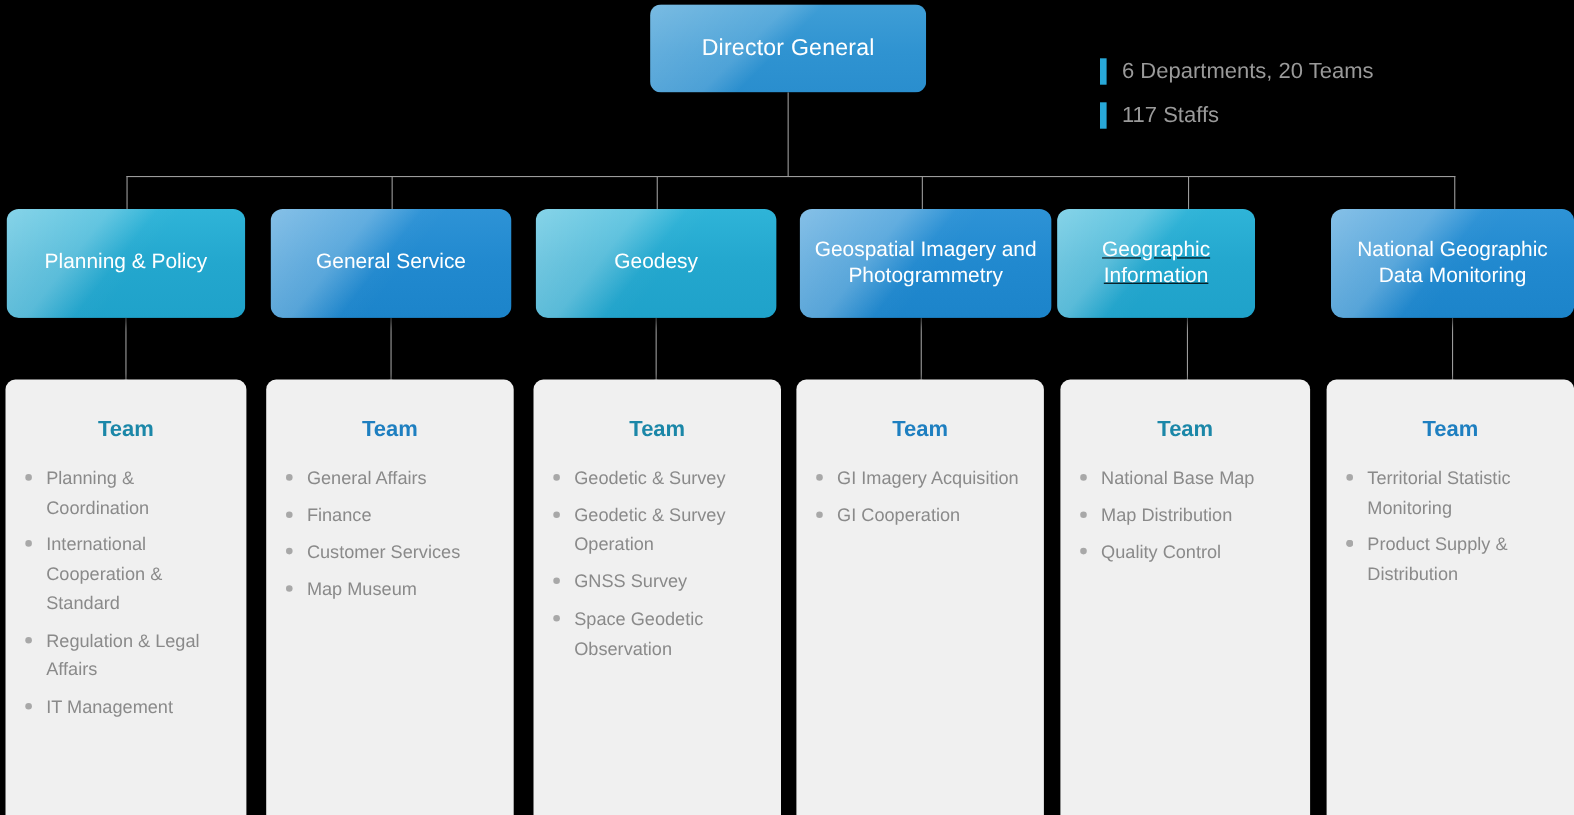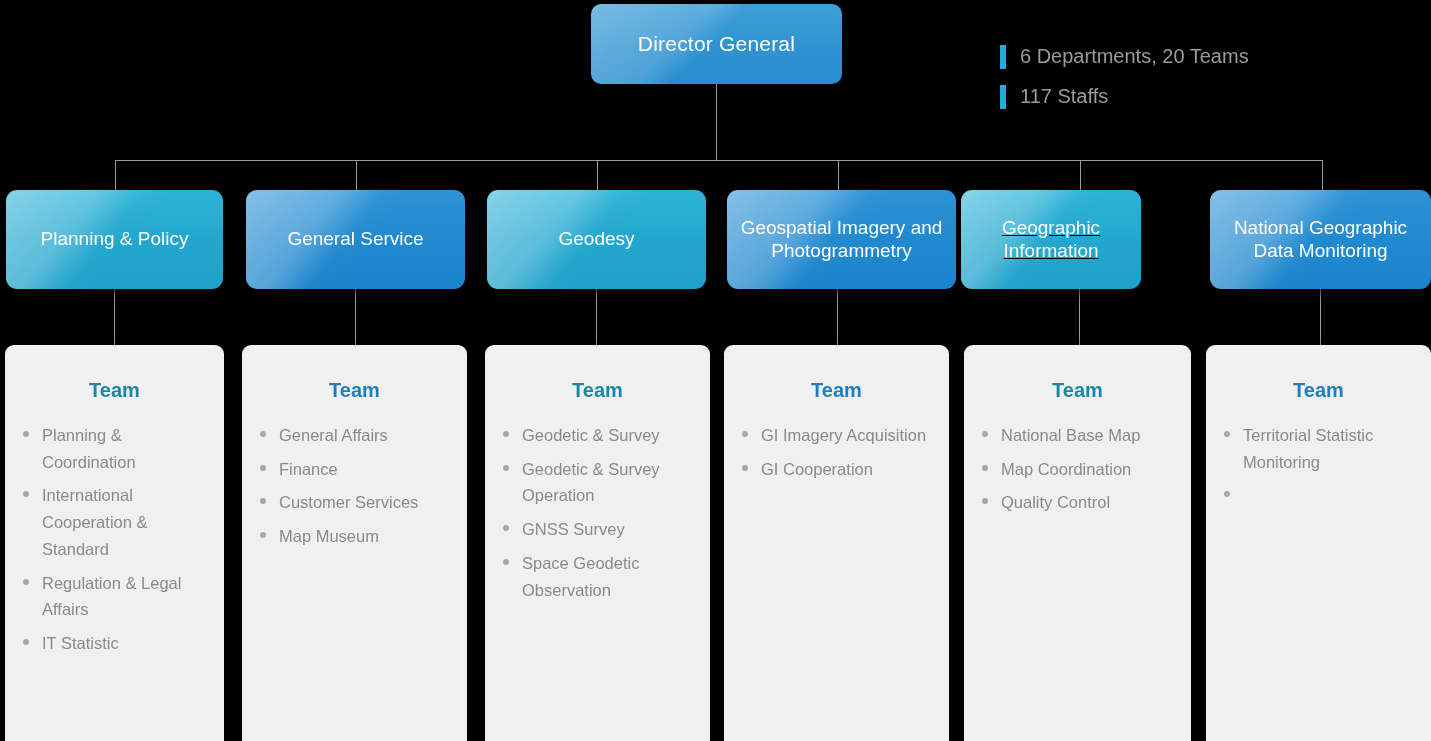--- a/index.html
+++ b/index.html
@@ -46,21 +46,21 @@
 
   
   .legend {
     position: absolute;
     left: 1000px;
     top: 45px;
     width: 330px;
   }
   .legend-row {
     display: flex;
-    align-items: flex-start;
+    align-items: center;
     height: 40px;
   }
   .legend-bar {
     width: 6px;
     height: 24px;
     background: #28A8D8;
     margin-right: 14px;
     flex: 0 0 auto;
   }
   .legend-text {
@@ -216,21 +216,21 @@
   <div class="card-dot" style="left:831px; top:345px;"></div>
   <div class="card-dot" style="left:1073px; top:345px;"></div>
   <div class="card-dot" style="left:1314px; top:345px;"></div>
 
   <div class="team-card" style="left:5px; width:219px;">
     <div class="team-heading teal">Team</div>
     <ul class="team-list">
       <li class="team-item"><span class="bullet"></span><span>Planning &amp; Coordination</span></li>
       <li class="team-item"><span class="bullet"></span><span>International Cooperation &amp; Standard</span></li>
       <li class="team-item"><span class="bullet"></span><span>Regulation &amp; Legal Affairs</span></li>
-      <li class="team-item"><span class="bullet"></span><span>IT Statistic</span></li>
+      <li class="team-item"><span class="bullet"></span><span>IT Management</span></li>
     </ul>
   </div>
 
   <div class="team-card" style="left:242px; width:225px;">
     <div class="team-heading blue">Team</div>
     <ul class="team-list">
       <li class="team-item"><span class="bullet"></span><span>General Affairs</span></li>
       <li class="team-item"><span class="bullet"></span><span>Finance</span></li>
       <li class="team-item"><span class="bullet"></span><span>Customer Services</span></li>
       <li class="team-item"><span class="bullet"></span><span>Map Museum</span></li>
@@ -252,26 +252,27 @@
     <ul class="team-list">
       <li class="team-item"><span class="bullet"></span><span>GI Imagery Acquisition</span></li>
       <li class="team-item"><span class="bullet"></span><span>GI Cooperation</span></li>
     </ul>
   </div>
 
   <div class="team-card" style="left:964px; width:227px;">
     <div class="team-heading teal">Team</div>
     <ul class="team-list">
       <li class="team-item"><span class="bullet"></span><span>National Base Map</span></li>
-      <li class="team-item"><span class="bullet"></span><span>Map Coordination</span></li>
+      <li class="team-item"><span class="bullet"></span><span>Map Distribution</span></li>
       <li class="team-item"><span class="bullet"></span><span>Quality Control</span></li>
     </ul>
   </div>
 
   <div class="team-card" style="left:1206px; width:225px;">
     <div class="team-heading blue">Team</div>
     <ul class="team-list">
       <li class="team-item"><span class="bullet"></span><span>Territorial Statistic Monitoring</span></li>
       <li class="team-item"><span class="bullet"></span></li>
+      <li class="team-item"><span class="bullet"></span><span>Product Supply &amp; Distribution</span></li>
     </ul>
   </div>
 
 </div>
 
 </body></html>

